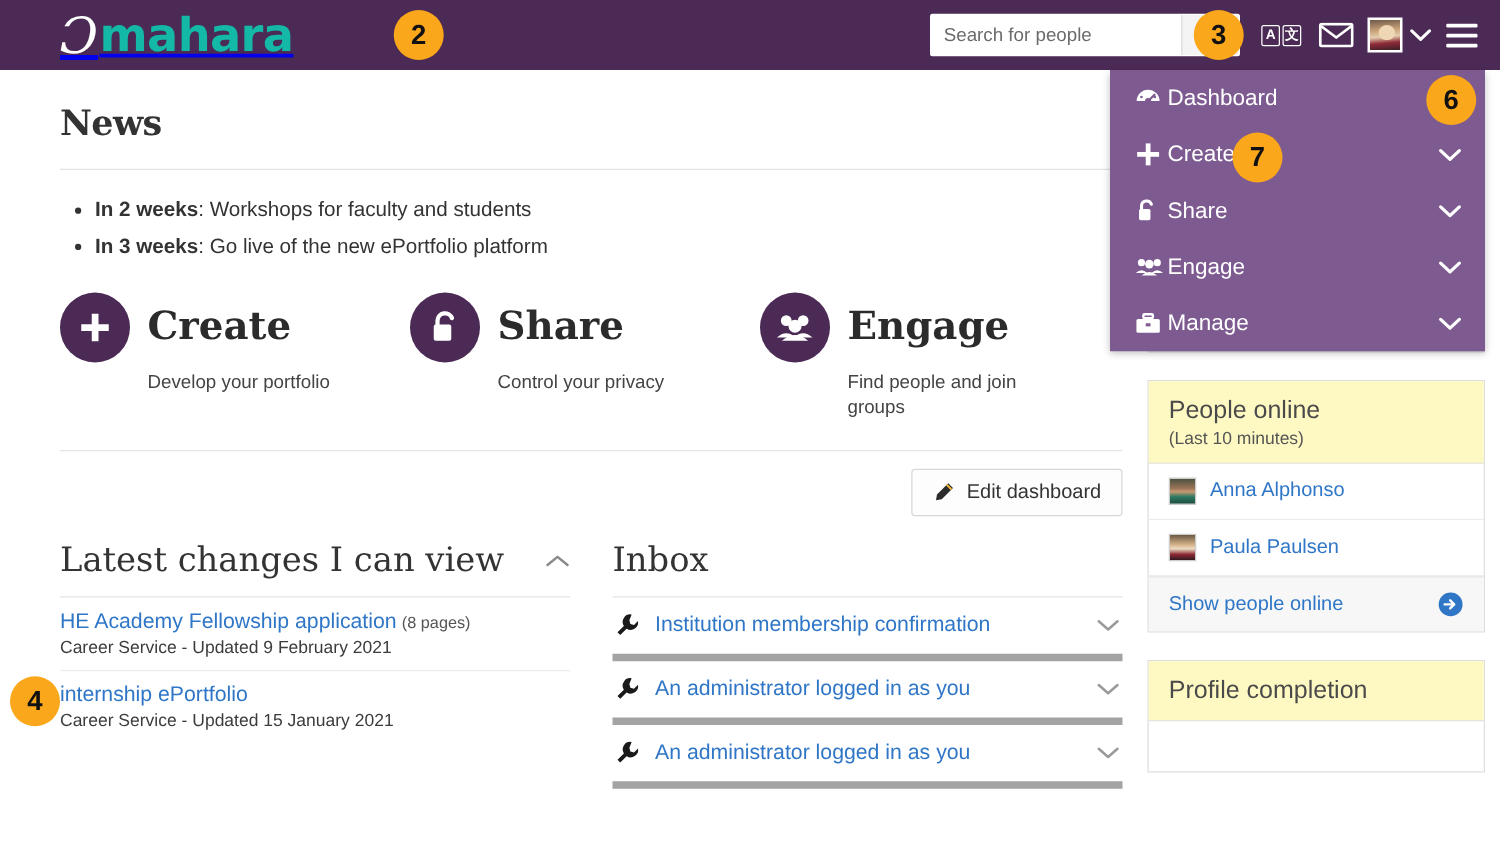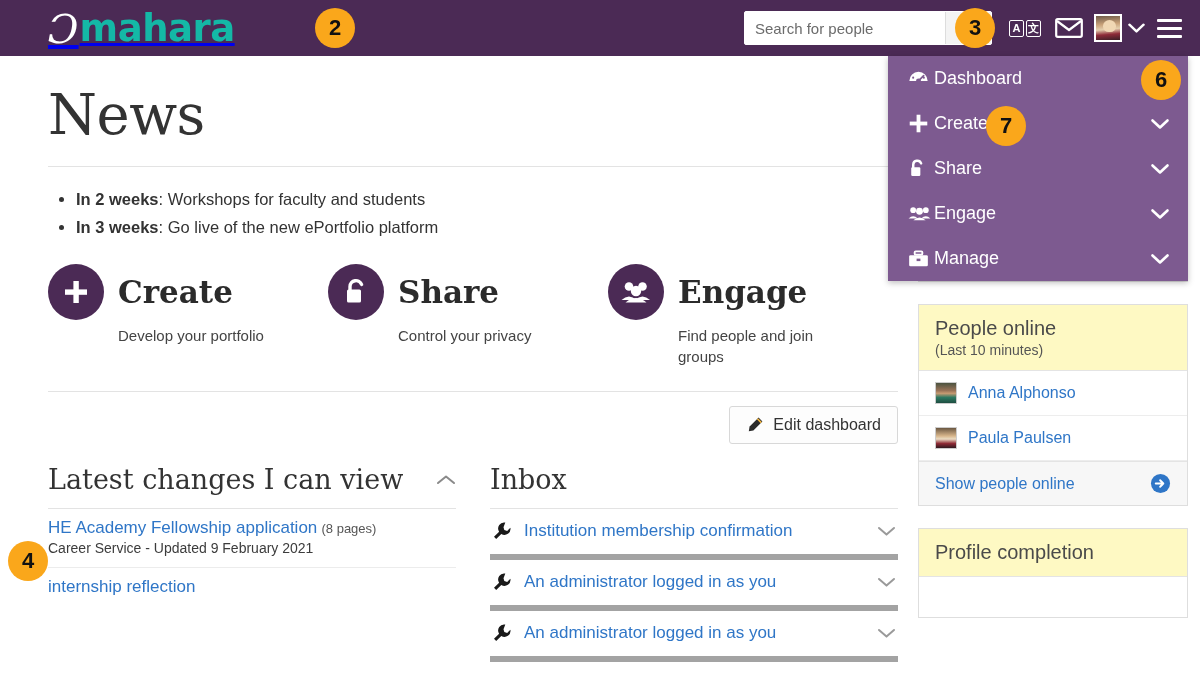--- a/index.html
+++ b/index.html
@@ -106,22 +106,22 @@
     width: 1200px; height: 618px;
     background: #ffffff;
   }
   .main-col {
     position: absolute; left: 48px; top: 0;
     width: 850px;
   }
 
   .page-title {
     font-family: "DejaVu Serif", serif;
-    font-weight: normal;
-    font-size: 56px; color: #333;
+    font-weight: bold;
+    font-size: 28px; color: #333;
     margin: 28px 0 0 0; line-height: 1.1;
     letter-spacing: -0.5px;
   }
   .title-rule {
     border: none; border-top: 1px solid #e3e3e3;
     margin: 20px 0 0 0;
   }
 
   .news-list {
     margin: 18px 0 0 0; padding-left: 28px;
@@ -397,22 +397,23 @@
           </svg>
         </h2>
         <hr class="block-rule">
 
         <div class="lc-item">
           <a class="lc-link" href="#">HE Academy Fellowship application</a>
           <span class="lc-pages">(8 pages)</span>
           <div class="lc-sub">Career Service - Updated 9 February 2021</div>
         </div>
         <div class="lc-item">
-          <a class="lc-link" href="#">internship reflection</a>
+          <a class="lc-link" href="#">internship ePortfolio</a>
           <span class="lc-pages"></span>
+          <div class="lc-sub">Career Service - Updated 15 January 2021</div>
         </div>
       </div>
 
       <div class="block">
         <h2 class="block-title">
           <span>Inbox</span>
         </h2>
         <hr class="block-rule">
 
         <div class="inbox-item">

